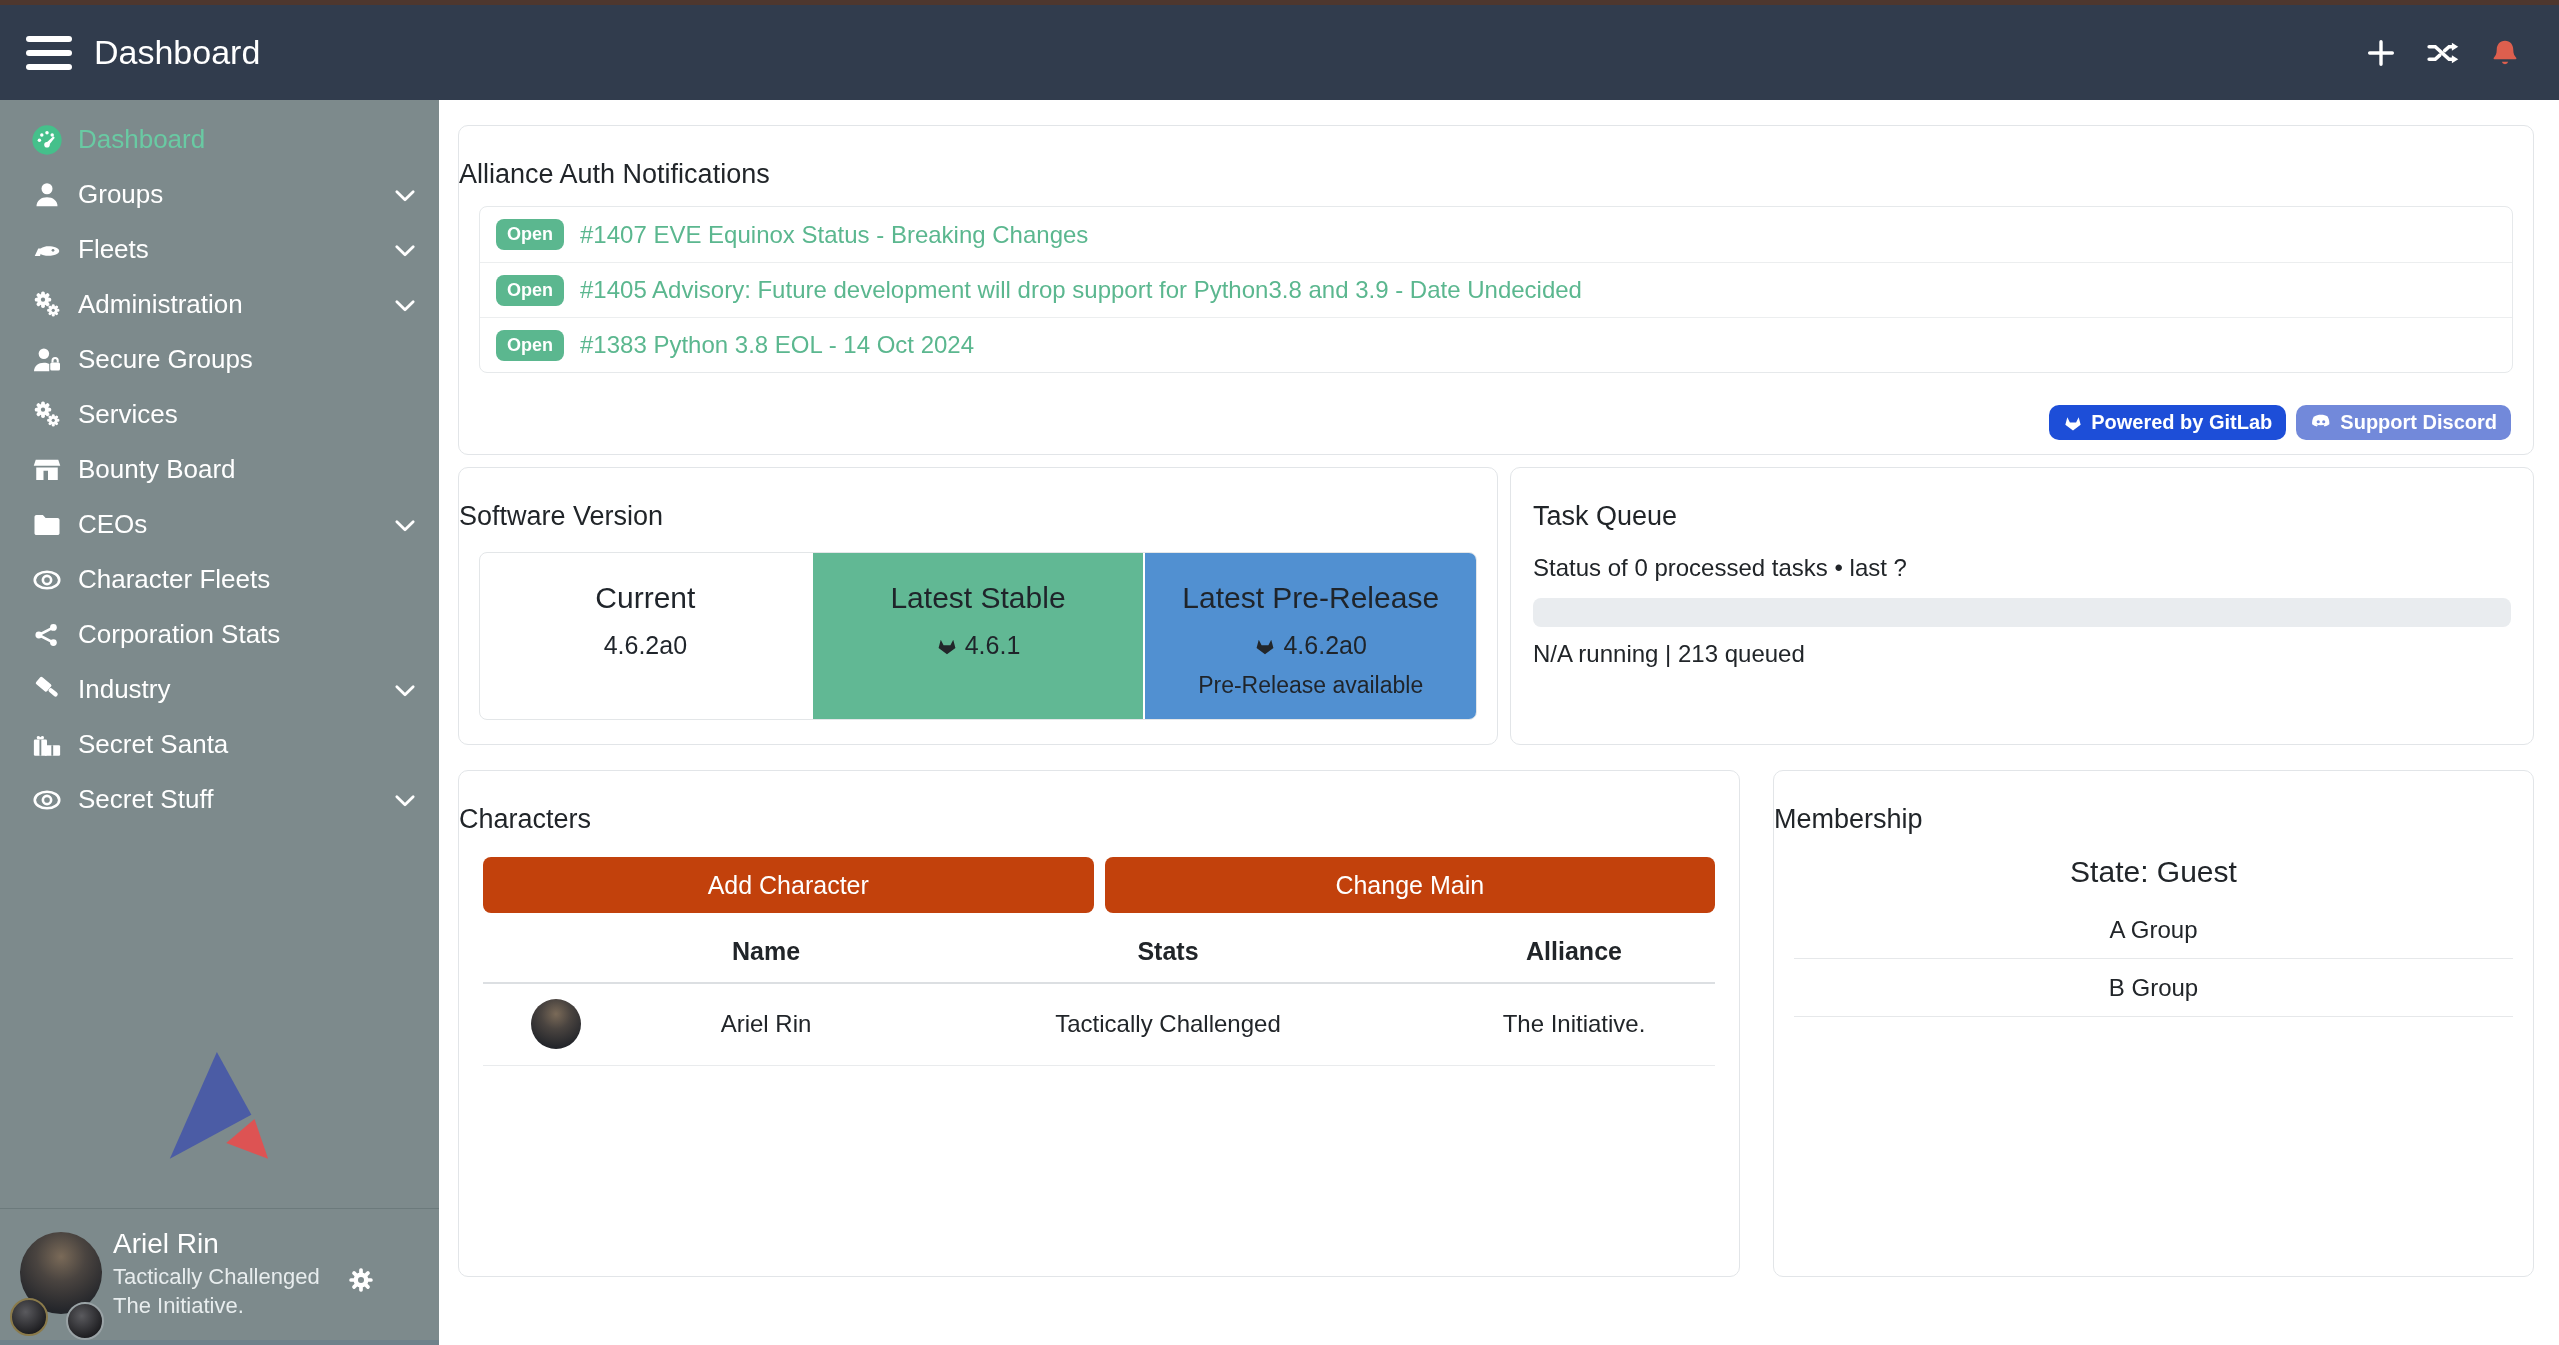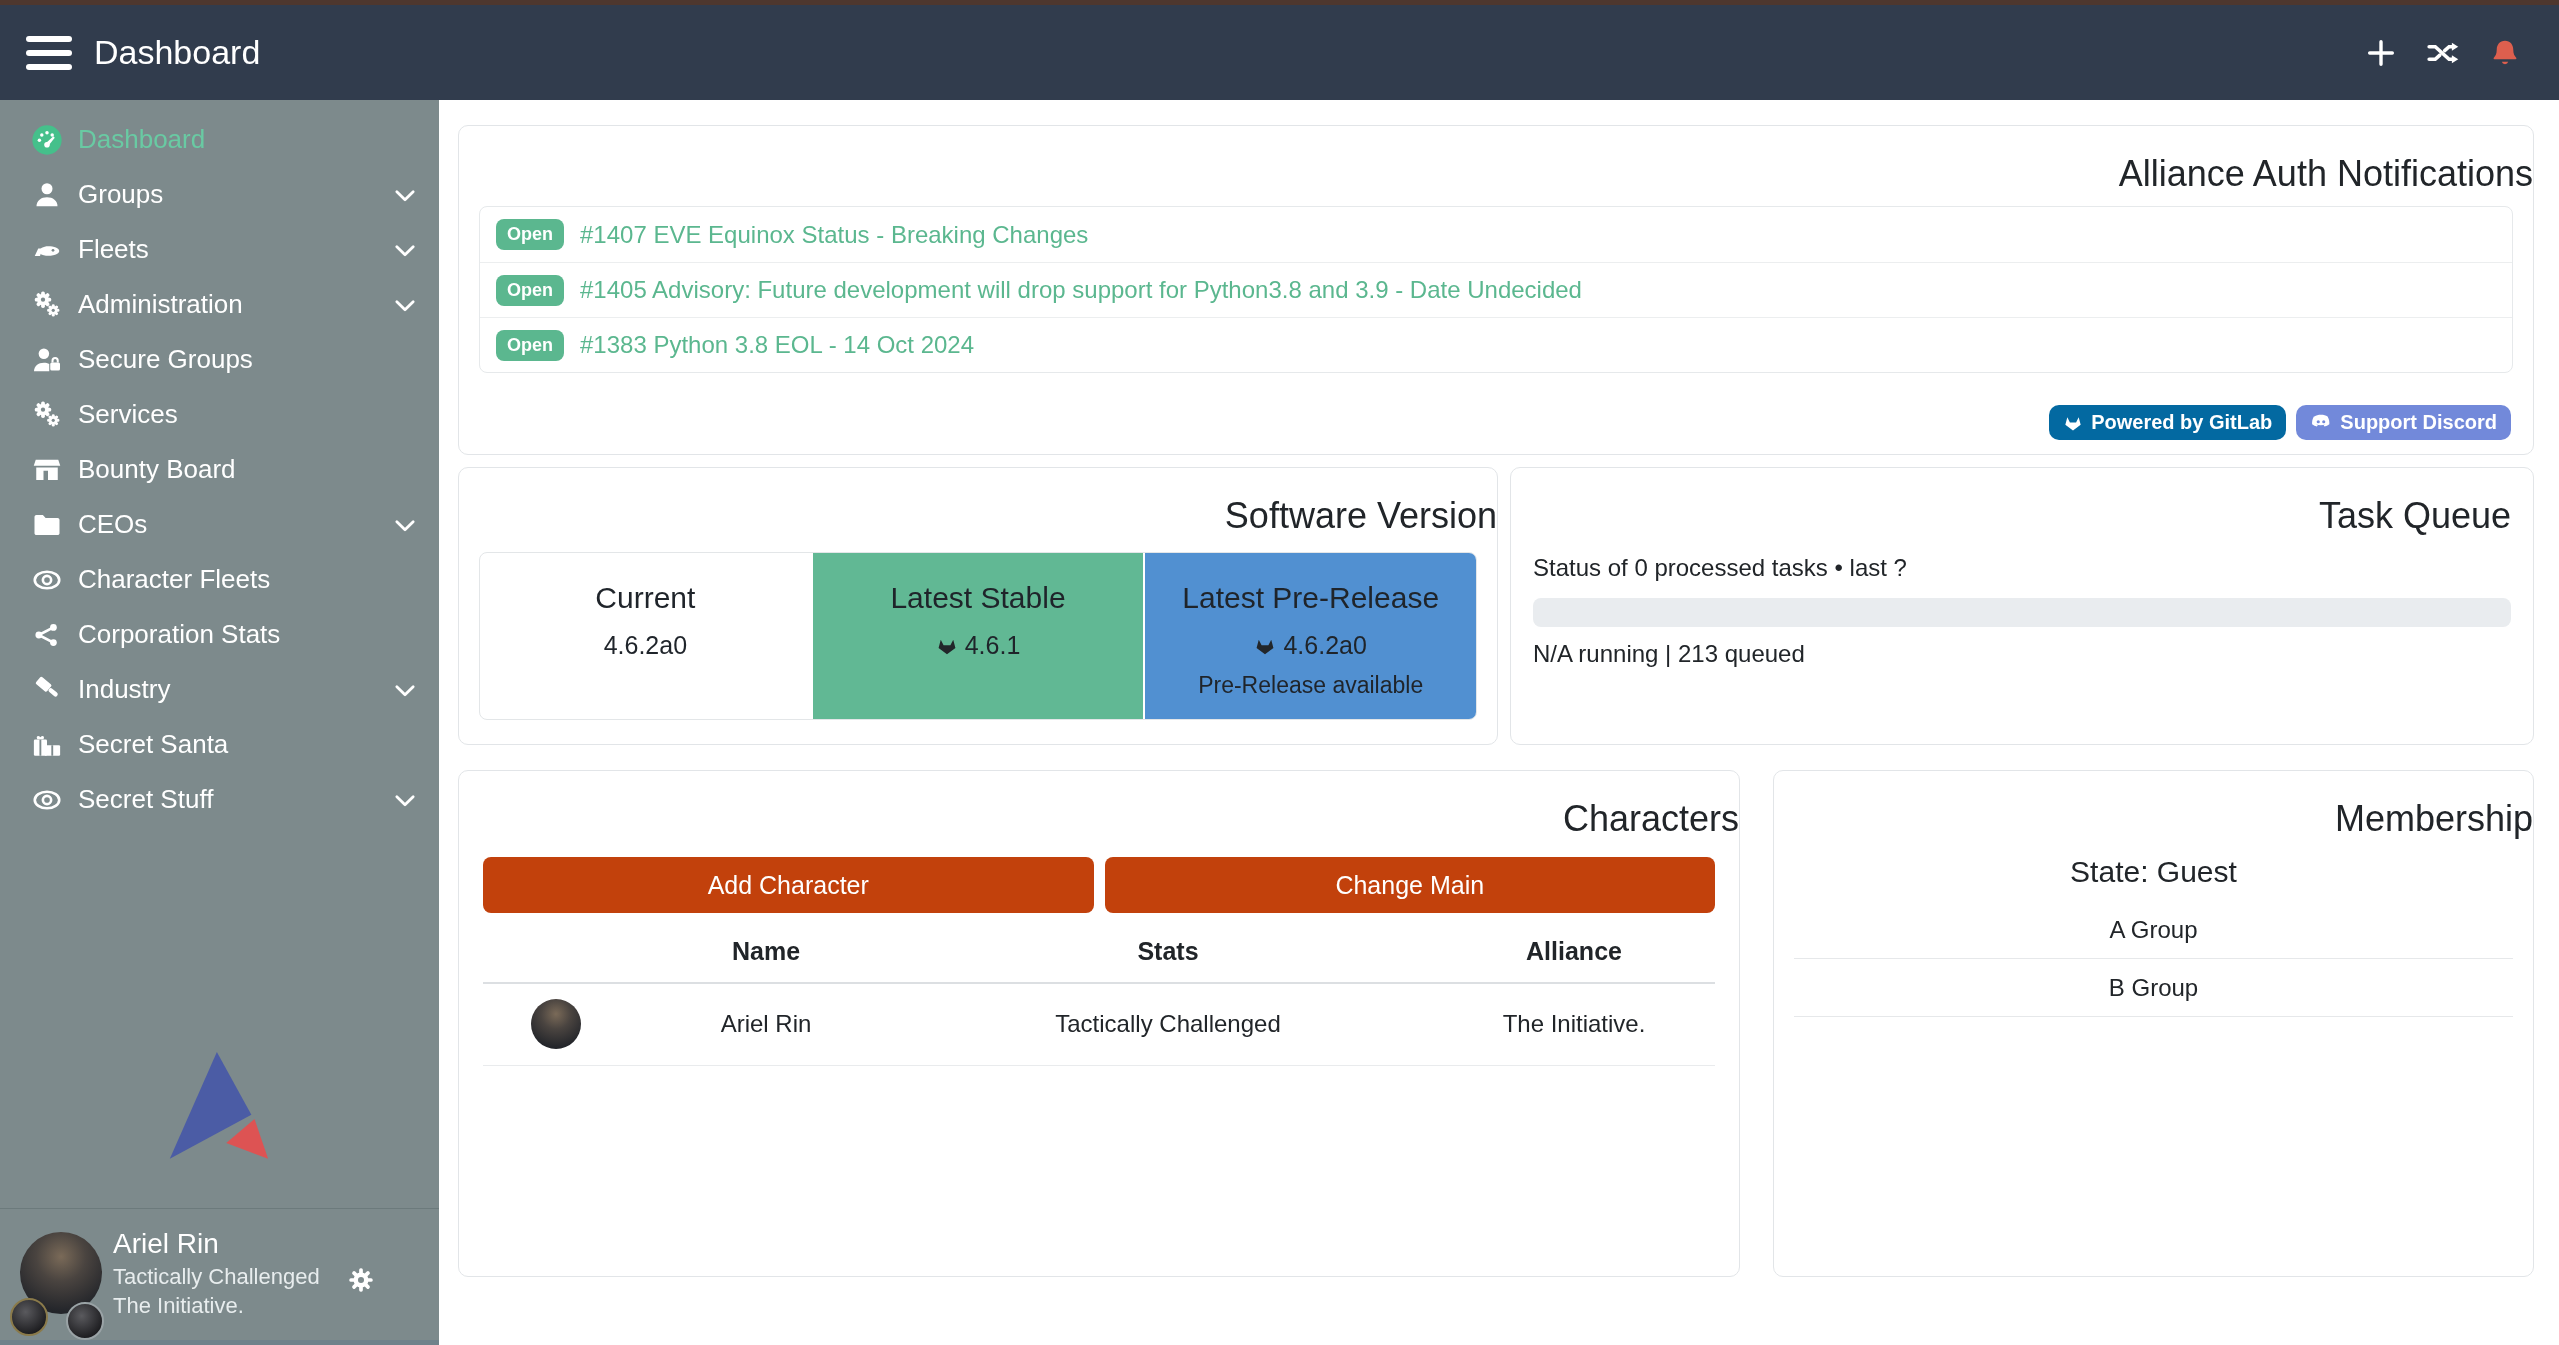--- a/index.html
+++ b/index.html
@@ -38,33 +38,33 @@
   .avatar-badge.b2 { left:48px; bottom:-2px; border:2px solid #9aa3a6; }
   .user-texts { position:absolute; left:95px; top:0; }
   .user-name { color:#fff; font-size:28px; line-height:36px; }
   .user-corp, .user-alliance { color:#e8edee; font-size:22px; line-height:29px; }
   .user-gear { position:absolute; right:48px; top:40px; cursor:pointer; }
   .side-bottom-strip { position:absolute; bottom:0; left:0; right:0; height:5px; background:#70828b; }
 
   
   .main { flex:1; padding:25px 25px 0 19px; background:#fff; }
   .panel { background:#fff; border:1px solid #e2e5e8; border-radius:10px; position:relative; }
-  .panel-title { text-align:right; font-size:36px; font-weight:400; color:#212529; padding-top:26px; line-height:44px; }
+  .panel-title { text-align:left; font-size:27px; font-weight:400; color:#212529; padding-top:26px; line-height:44px; }
 
   
   .panel-notif { height:330px; margin-bottom:12px; }
   .notif-card { margin:10px 20px 0; border:1px solid #e6e9eb; border-radius:8px; overflow:hidden; }
   .notif-row { height:55px; display:flex; align-items:center; padding:0 16px; }
   .notif-row + .notif-row { border-top:1px solid #eceeef; }
   .badge-open { background:#5bb78f; color:#fff; font-size:18px; font-weight:bold; padding:5px 11px; border-radius:8px; margin-right:16px; flex:none; }
   .notif-link { color:#5bb78f; font-size:24px; text-underline-offset:4px; cursor:pointer; }
   .footer-badges { position:absolute; right:22px; bottom:14px; display:flex; gap:10px; }
   .brand-badge { display:flex; align-items:center; gap:8px; color:#fff; font-size:20px; font-weight:bold;
       border-radius:10px; padding:6px 14px; cursor:pointer; }
-  .badge-gitlab { background:#0369a1;align-items:center; }
+  .badge-gitlab { background:#1d4ed8;align-items:center; }
   .badge-discord { background:#7289da; }
 
   
   .row2 { display:flex; gap:12px; margin-bottom:25px; }
   .panel-software { width:1040px; height:278px; }
   .sv-box { display:flex; margin:14px 20px 0; height:168px; border:1px solid #e3e6e8; border-radius:8px; overflow:hidden; text-align:center; }
   .sv-col { flex:1; padding-top:28px; }
   .sv-col + .sv-col { border-left:2px solid #ffffff; }
   .sv-col.stable { background:#61b894; }
   .sv-col.prerelease { background:#5190d1; }

